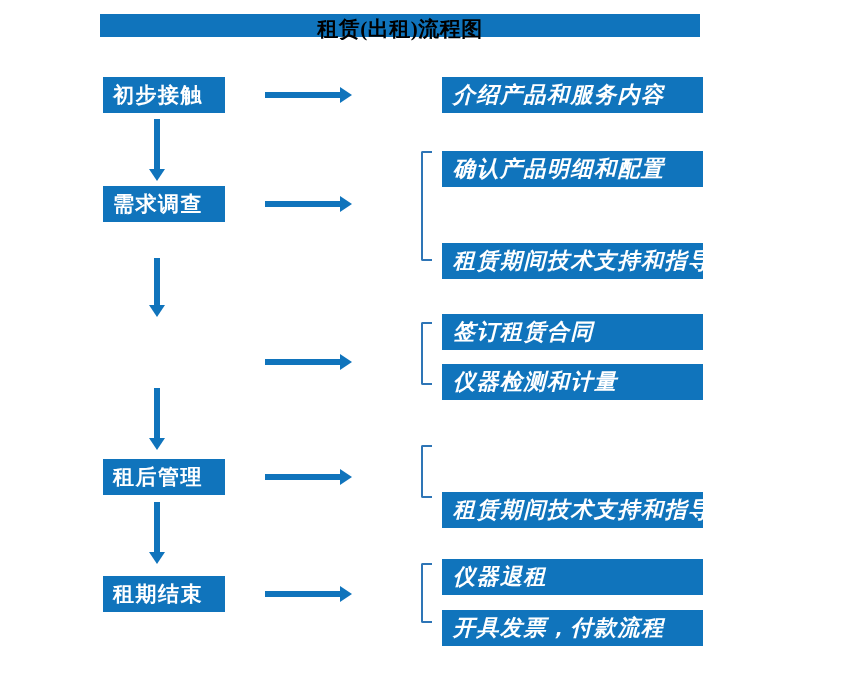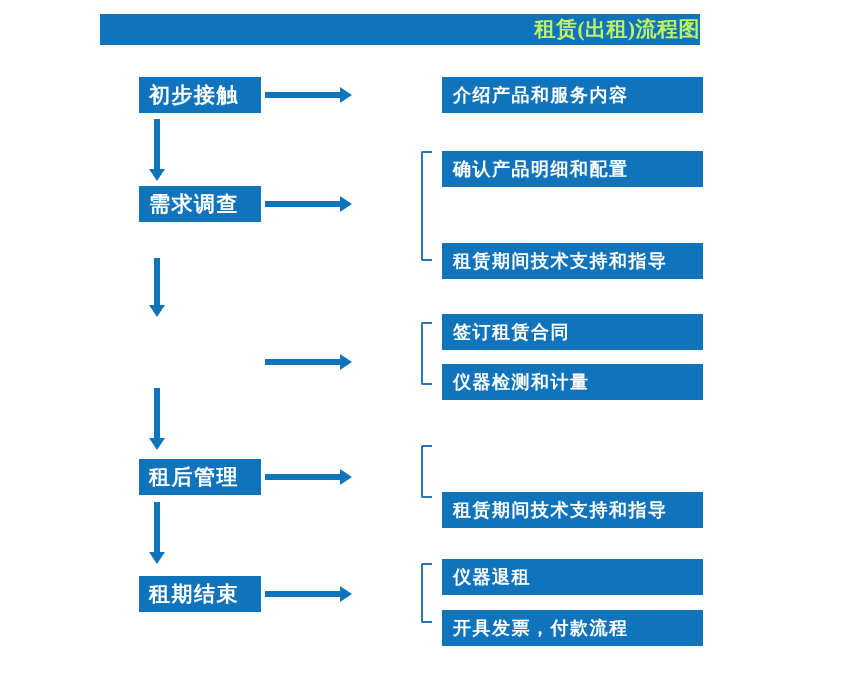--- a/index.html
+++ b/index.html
@@ -7,57 +7,57 @@
     position: relative;
     width: 844px;
     height: 688px;
     background: #ffffff;
     font-family: "Liberation Serif", "DejaVu Serif", serif;
     overflow: hidden;
   }
   .title-bar {
     position: absolute;
     left: 100px; top: 14px;
-    width: 600px; height: 31px;
+    width: 600px; height: 23px;
     background: #1074BC;
-    color: #bef264;
+    color: #000000;
     font-size: 21px;
     font-weight: bold;
     line-height: 31px;
-    text-align: right;
+    text-align: center;
     letter-spacing: 0.5px;
   }
   .stage-box {
     position: absolute;
     left: 103px;
     width: 122px; height: 36px;
     background: #1074BC;
     color: #ffffff;
     font-size: 21px;
     font-weight: bold;
     line-height: 36px;
     letter-spacing: 1.5px;
     padding-left: 10px;
     box-sizing: border-box;
     white-space: nowrap;
-    margin-left: 36px;
   }
   .detail-box {
     position: absolute;
     left: 442px;
     width: 261px; height: 36px;
     background: #1074BC;
     color: #ffffff;
-    font-size: 18px;
+    font-size: 22px;
     font-weight: bold;
     line-height: 36px;
     letter-spacing: 1.5px;
     padding-left: 11px;
     box-sizing: border-box;
     white-space: nowrap;
+    font-style: italic;
   }
   .harrow {
     position: absolute;
     left: 265px;
     width: 75px; height: 6px;
     background: #1074BC;
   }
   .harrow::after {
     content: '';
     position: absolute;

